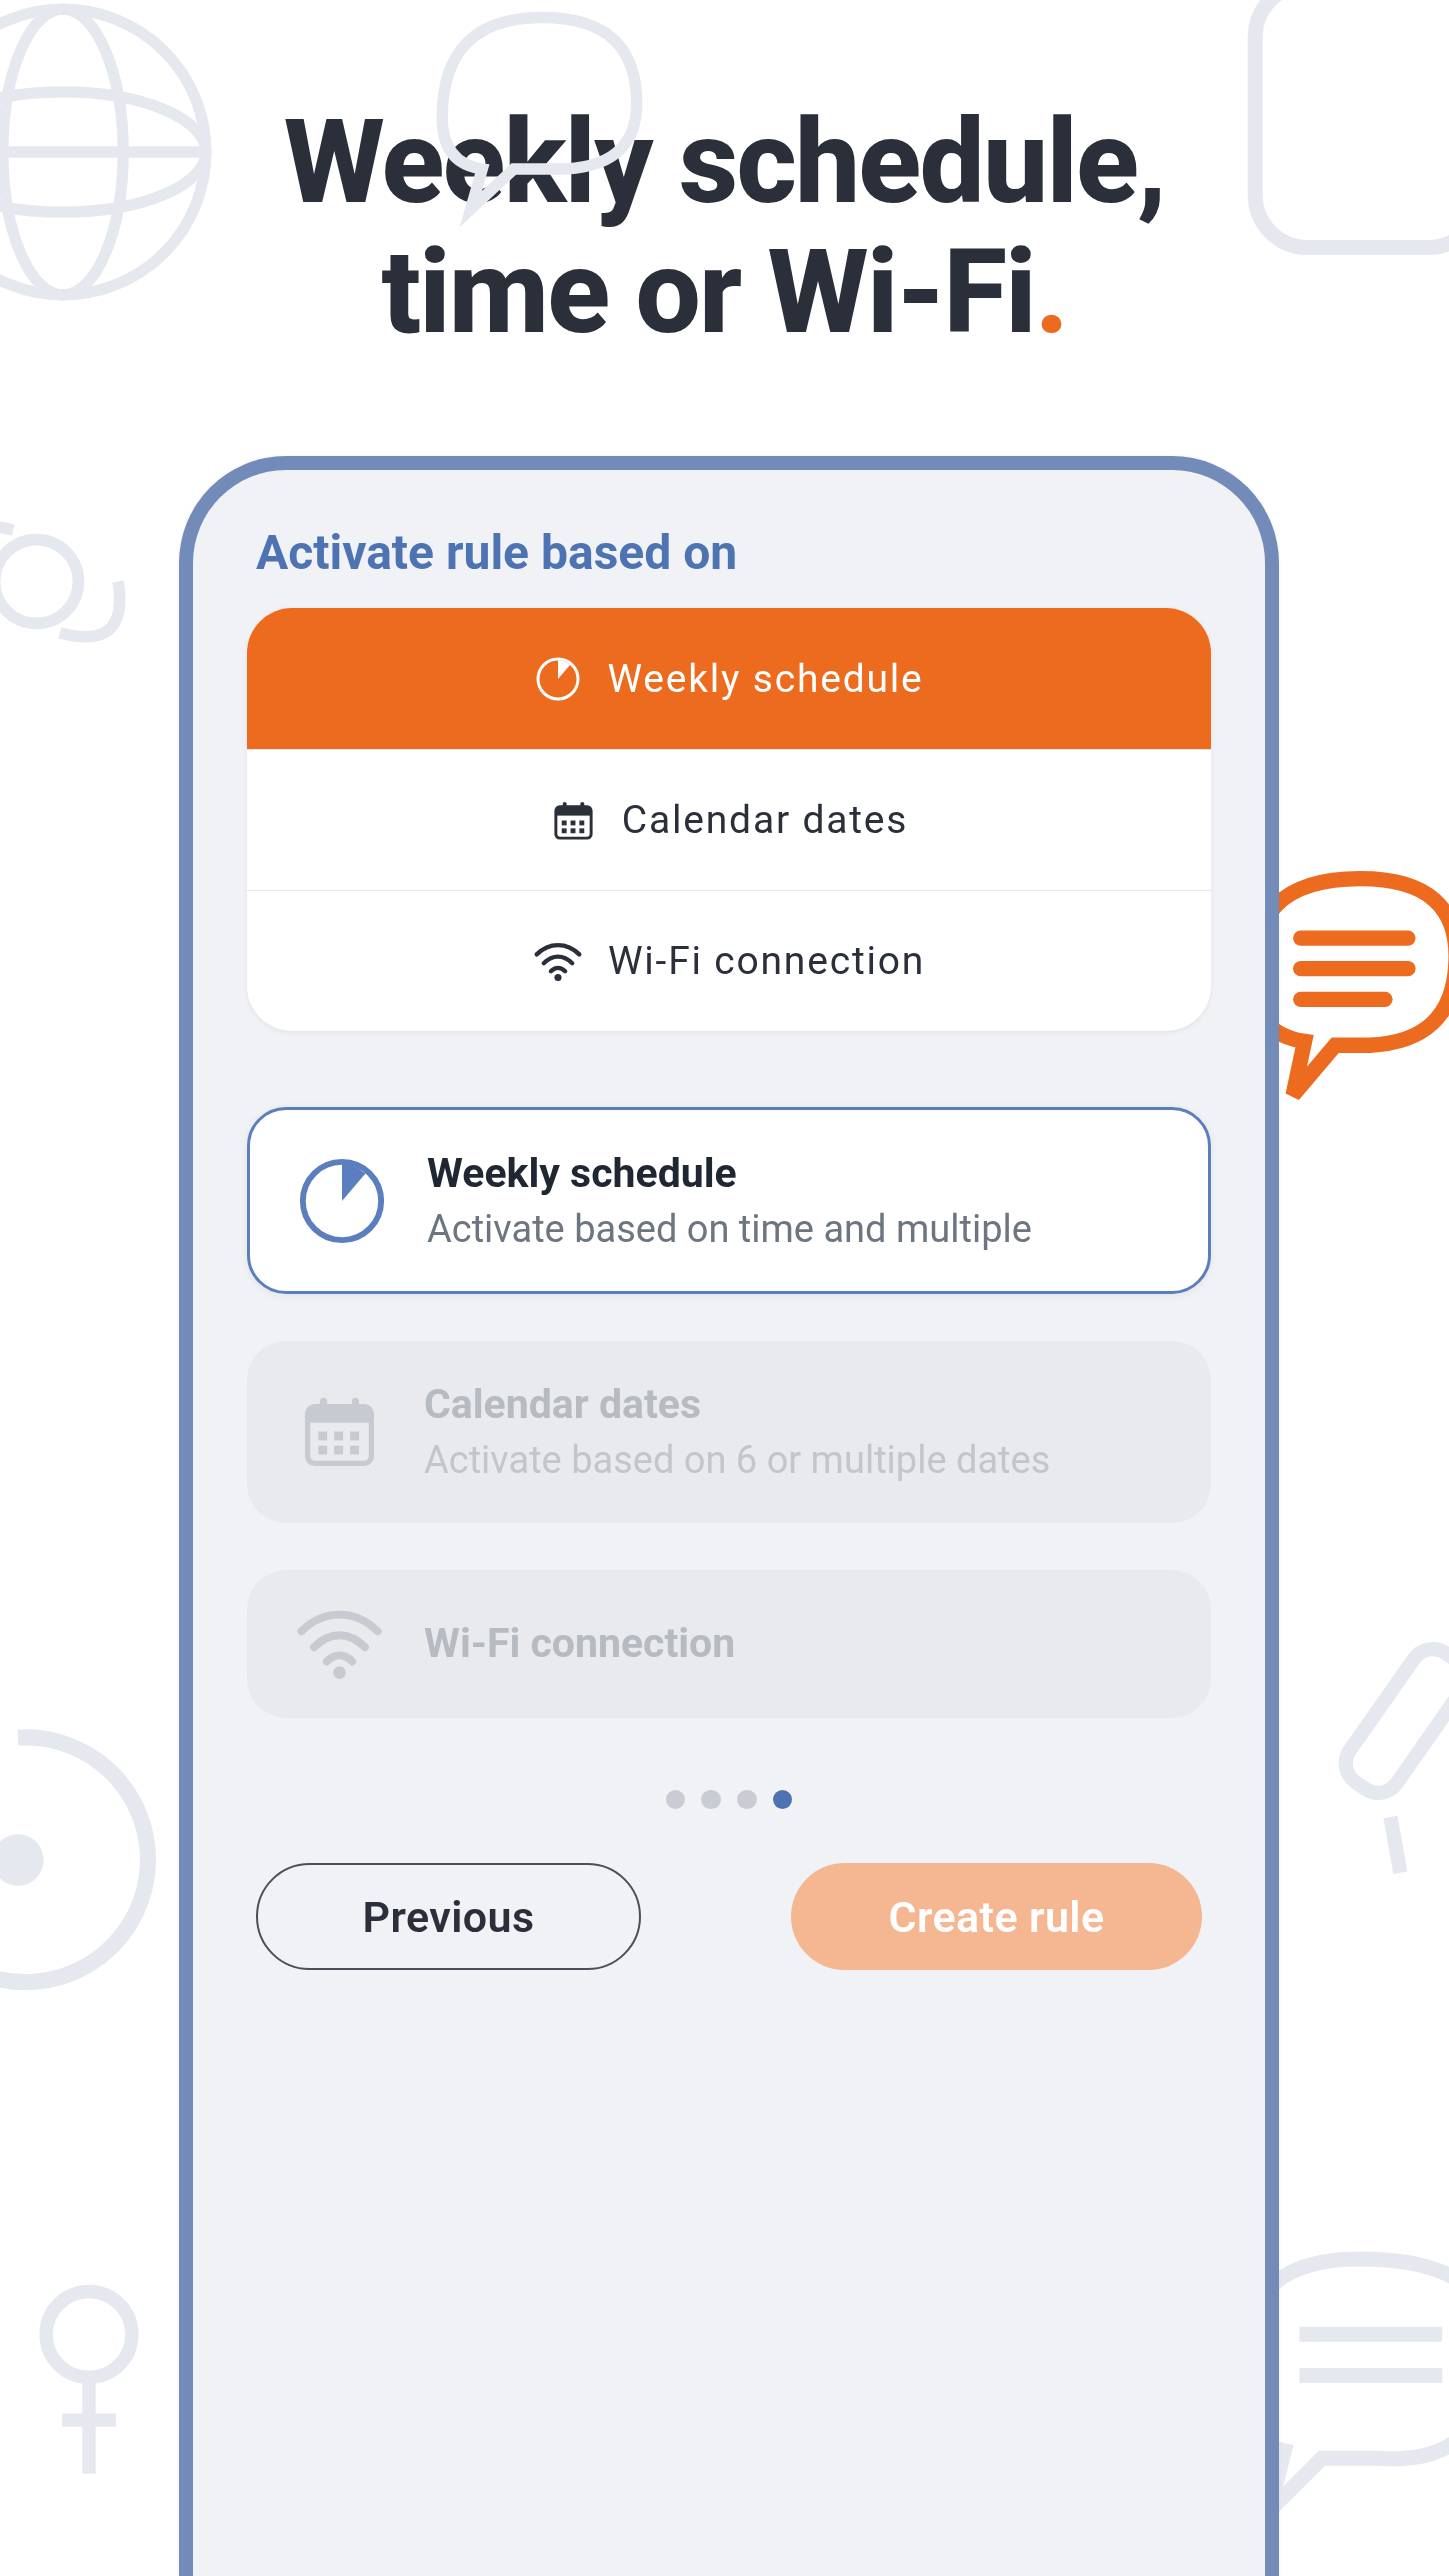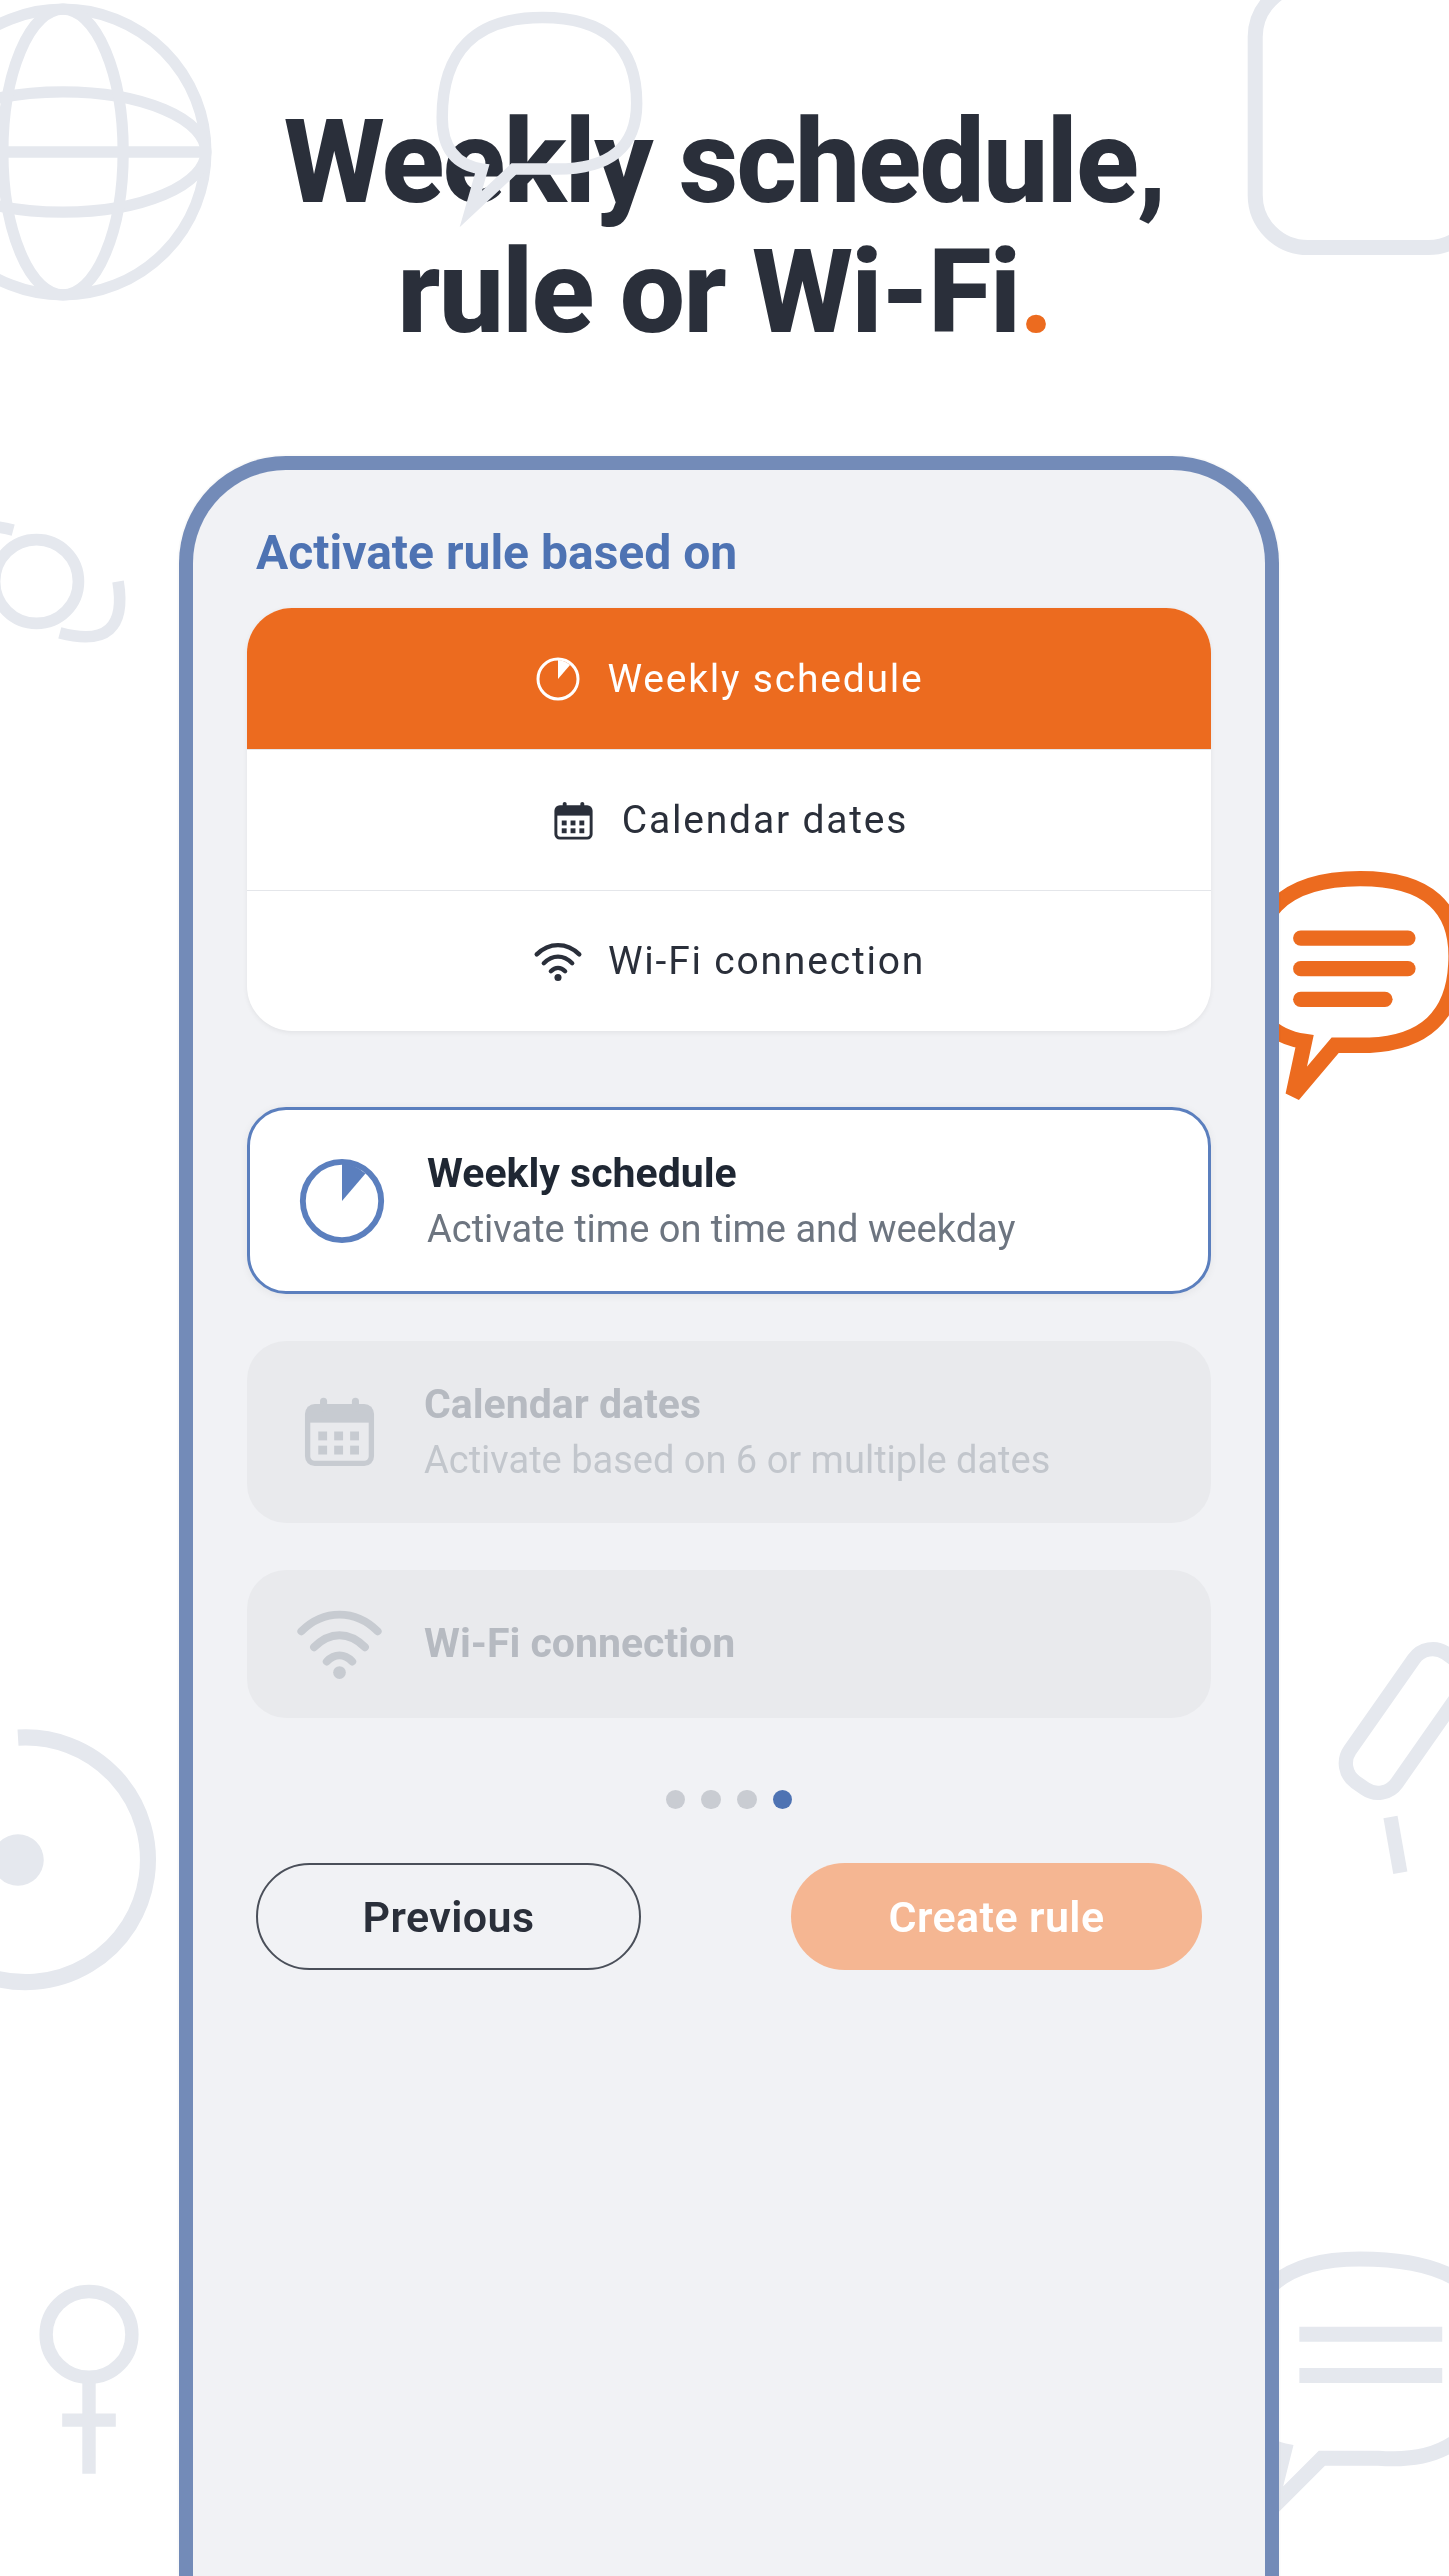--- a/index.html
+++ b/index.html
@@ -244,21 +244,21 @@
         <path d="M10 70 Q5 15 65 15 Q118 15 115 60 Q113 100 70 102 L52 102 L30 128 L36 100 Q10 96 10 70 Z"></path>
         <line x1="34" y1="46" x2="90" y2="46"></line>
         <line x1="34" y1="62" x2="90" y2="62"></line>
         <line x1="34" y1="78" x2="78" y2="78"></line>
       </g>
     </svg>
   </div>
 
   <h1 class="headline">
     <span>Weekly schedule,</span><br>
-    <span>rule or Wi-Fi</span><span class="dot">.</span>
+    <span>time or Wi-Fi</span><span class="dot">.</span>
   </h1>
 
   <div class="phone">
     <div class="phone-inner">
 
       <div class="section-title">Activate rule based on</div>
 
       <div class="segmented">
 
         <div class="seg-item active">
@@ -308,21 +308,21 @@
 
       <div class="card selected">
         <div class="card-icon">
           <svg width="94" height="94" viewBox="0 0 48 48">
             <circle cx="24" cy="24" r="20" fill="none" stroke="#5b7fbe" stroke-width="3"></circle>
             <path d="M24 24 L24 5 A19 19 0 0 1 36 10 Z" fill="#5b7fbe"></path>
           </svg>
         </div>
         <div class="card-text">
           <div class="card-title">Weekly schedule</div>
-          <div class="card-desc">Activate time on time and weekday</div>
+          <div class="card-desc">Activate based on time and multiple</div>
         </div>
       </div>
 
       <div class="card muted">
         <div class="card-icon">
           <svg width="85" height="85" viewBox="0 0 48 48">
             <rect x="6" y="10" width="36" height="32" rx="4" fill="none" stroke="#c7cbd1" stroke-width="3"></rect>
             <rect x="6" y="10" width="36" height="9" fill="#c7cbd1"></rect>
             <rect x="13" y="5" width="4" height="8" rx="2" fill="#c7cbd1"></rect>
             <rect x="31" y="5" width="4" height="8" rx="2" fill="#c7cbd1"></rect>

